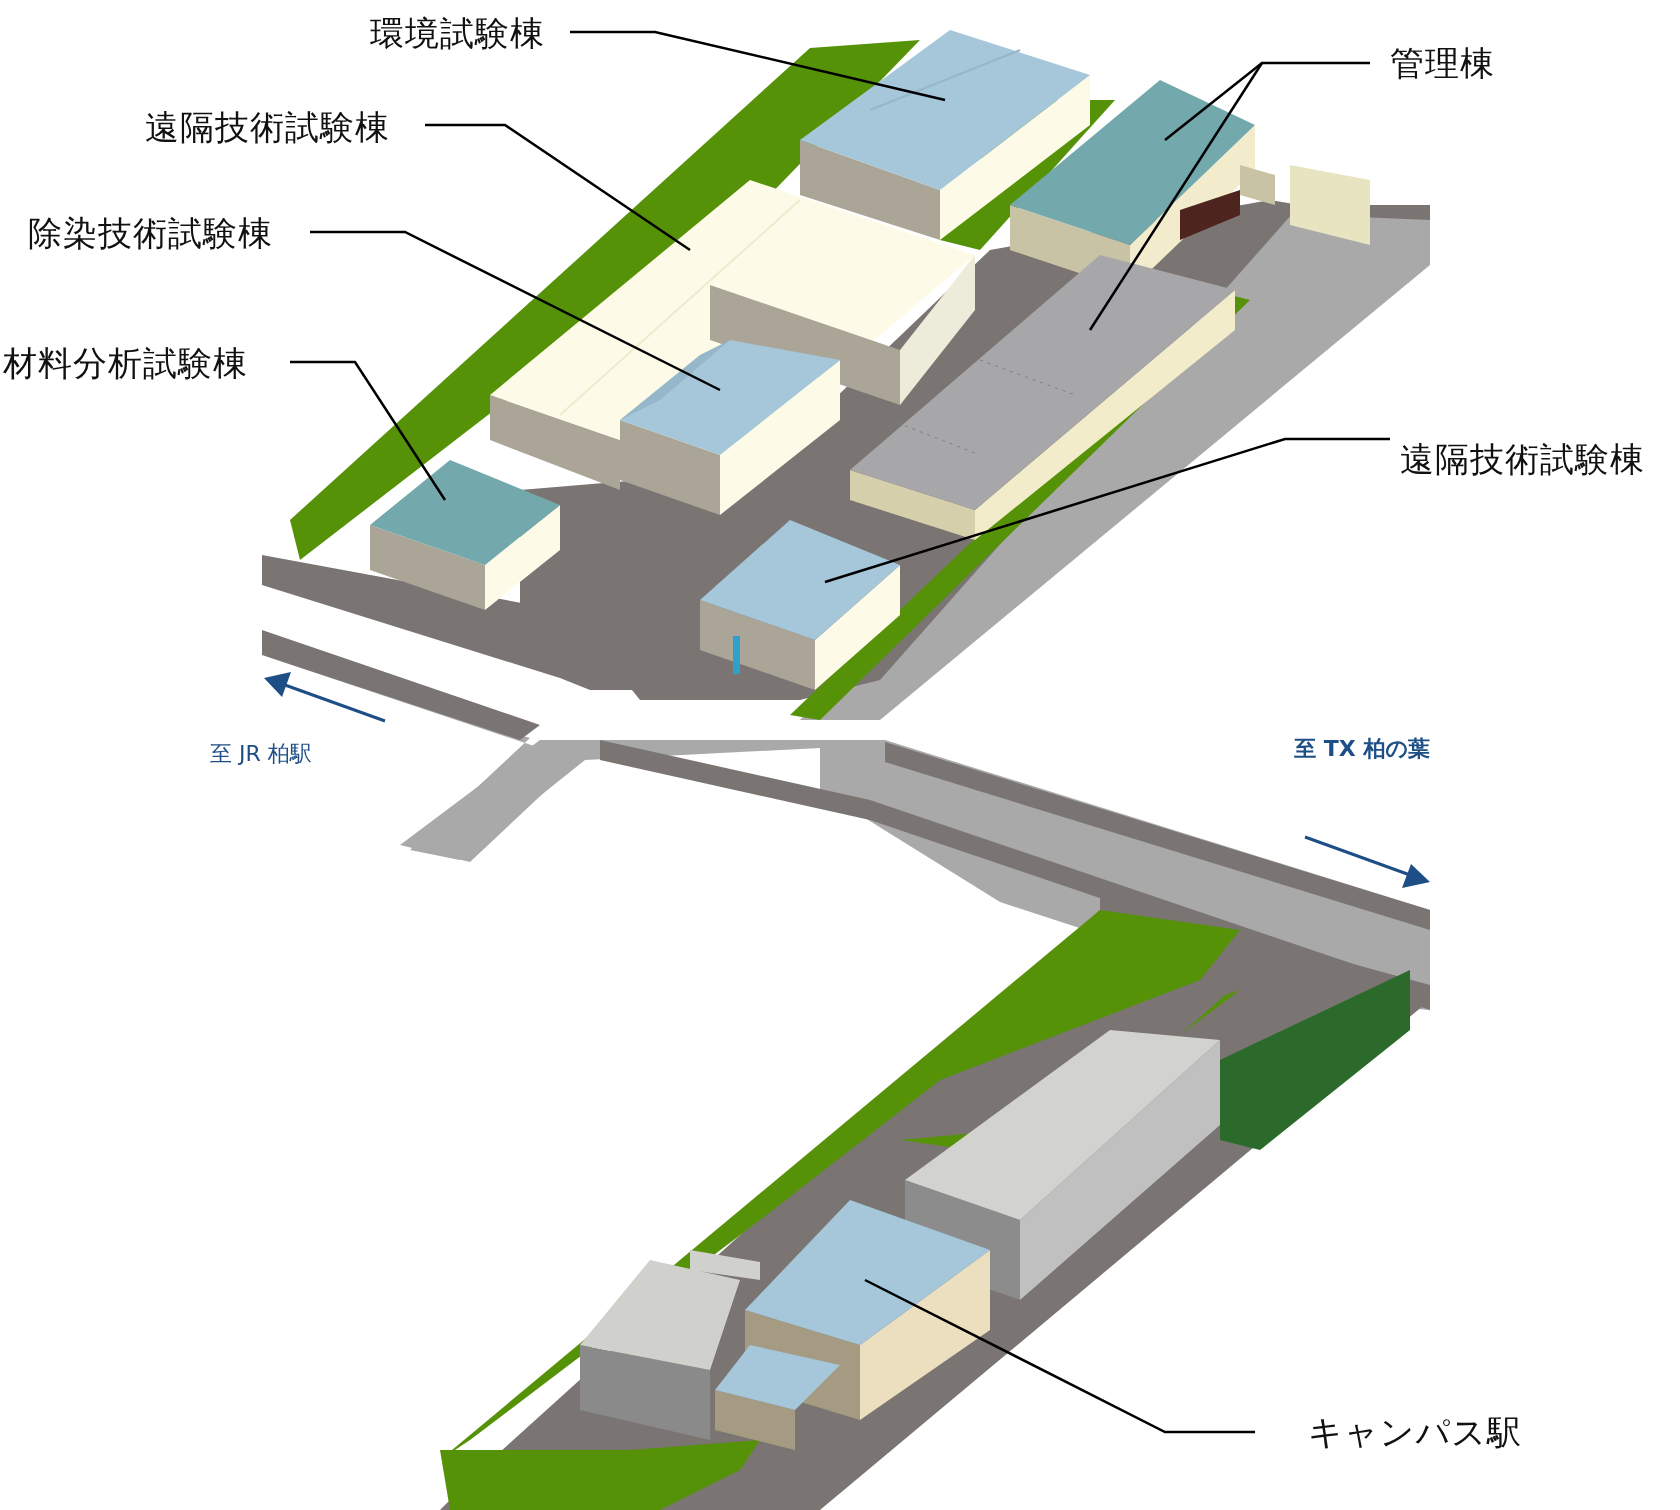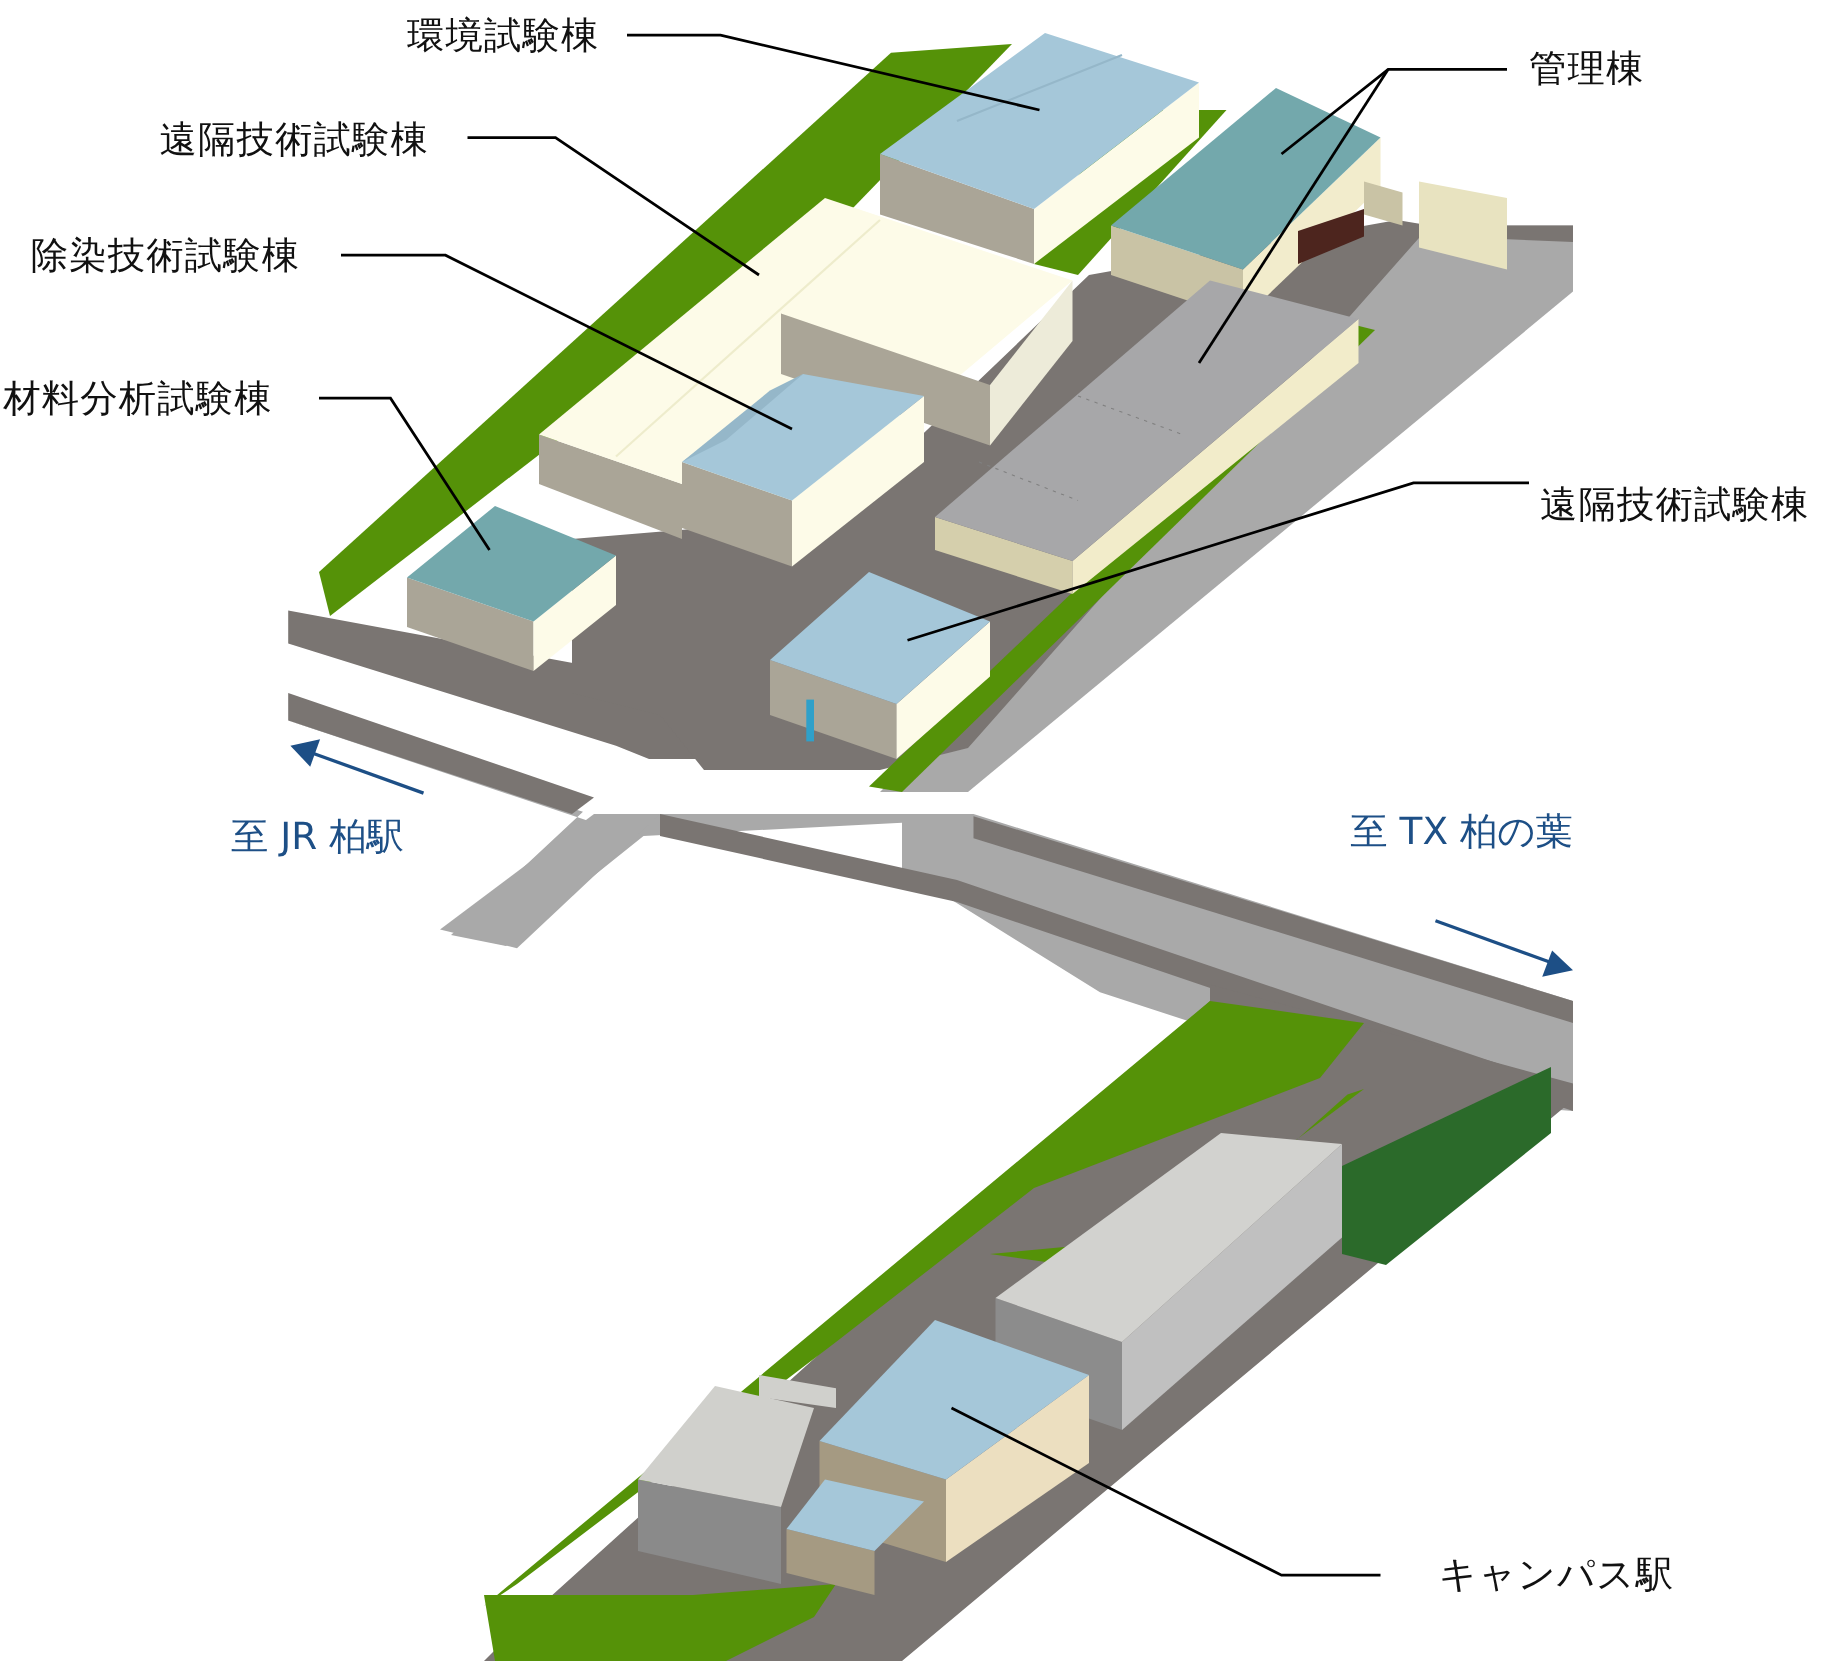--- a/index.html
+++ b/index.html
@@ -1,21 +1,21 @@
 <!DOCTYPE html>
 <html><head>
 <meta charset="utf-8">
 <style>
   html, body { margin:0; padding:0; background:#ffffff; }
   body { width:1680px; height:1510px; position:relative; overflow:hidden;
          font-family: "DejaVu Sans", "Liberation Sans", sans-serif; }
   #map { position:absolute; left:0; top:0; width:1680px; height:1510px; }
   .label { position:absolute; font-size:34px; color:#111; white-space:nowrap; line-height:1; letter-spacing:1px; }
-  .dir { position:absolute; font-size:34px; color:#1d4f86; white-space:nowrap; line-height:1.25; }
-  .dir.right { text-align:right; }
+  .dir { position:absolute; font-size:22px; color:#1d4f86; white-space:nowrap; line-height:1.25; }
+  .dir.right { text-align:right;font-weight:bold; }
 </style>
 </head>
 <body>
 
 <svg id="map" viewBox="0 0 1680 1510" xmlns="http://www.w3.org/2000/svg">
 
   <g>
 
     <polygon points="262,555 262,655 540,748 600,740 885,740 1430,910 1430,1010 1300,1000 1000,902 820,790 820,748 585,760 460,860 410,850 530,738 262,655" fill="#a9a9a9"></polygon>
 

